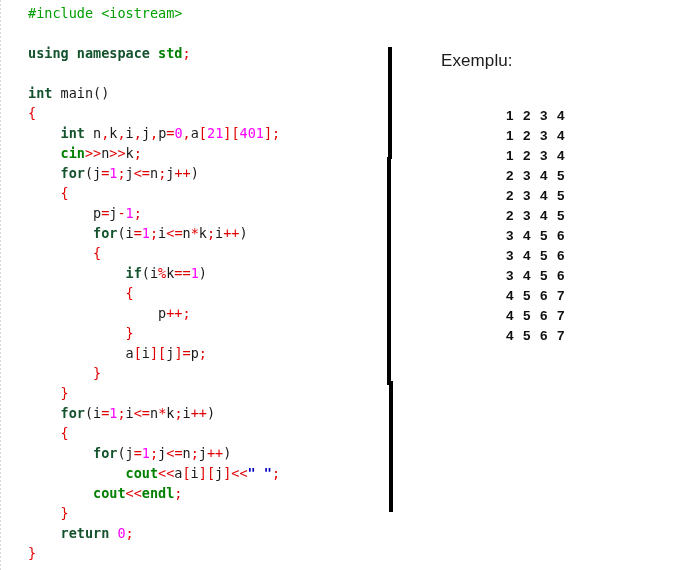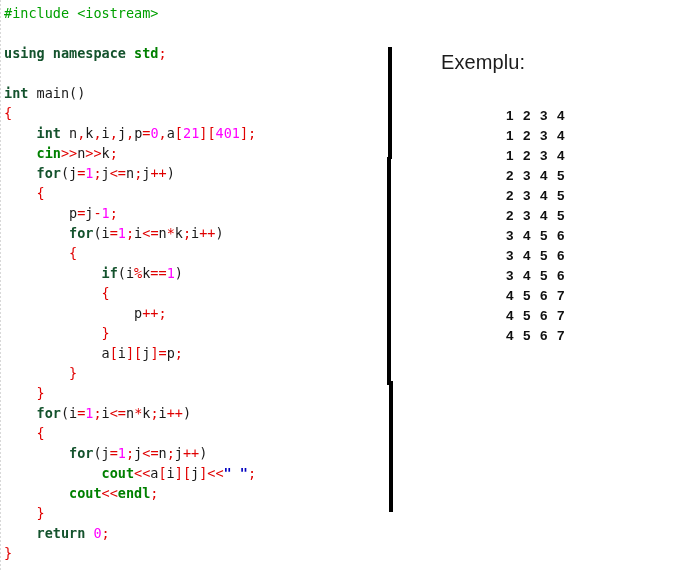--- a/index.html
+++ b/index.html
@@ -39,21 +39,21 @@
   }
   #code-listing {
     margin: 0;
     padding: 3px 0 0 4px;
     font-family: "DejaVu Sans Mono", "Liberation Mono", monospace;
     font-size: 13.5px;
     line-height: 20px;
     white-space: pre;
     color: #000000;
   }
-  .ln { display: block; height: 20px; }
+  .ln { display: block; height: 20px; margin-left: 24px; }
 
   
   .kw   { color: #14532d; font-weight: bold; }   
   .lib  { color: #008000; font-weight: bold; }   
   .pre  { color: #00a000; }                      
   .num  { color: #ff00ff; }                      
   .pun  { color: #e00000; }                      
   .str  { color: #0000c0; font-weight: bold; }   
   .pln  { color: #1a1a1a; }                      
 
@@ -79,21 +79,21 @@
     left: 398px;
     top: 0px;
     width: 285px;
     height: 570px;
   }
   #example-title {
     position: absolute;
     left: 43px;
     top: 51px;
     font-family: "Liberation Sans", sans-serif;
-    font-size: 20px;
+    font-size: 17px;
     color: #1c1c1c;
     letter-spacing: 0.1px;
   }
   #output-grid {
     position: absolute;
     left: 88px;
     top: 105px;
   }
   .out-row {
     height: 20px;

